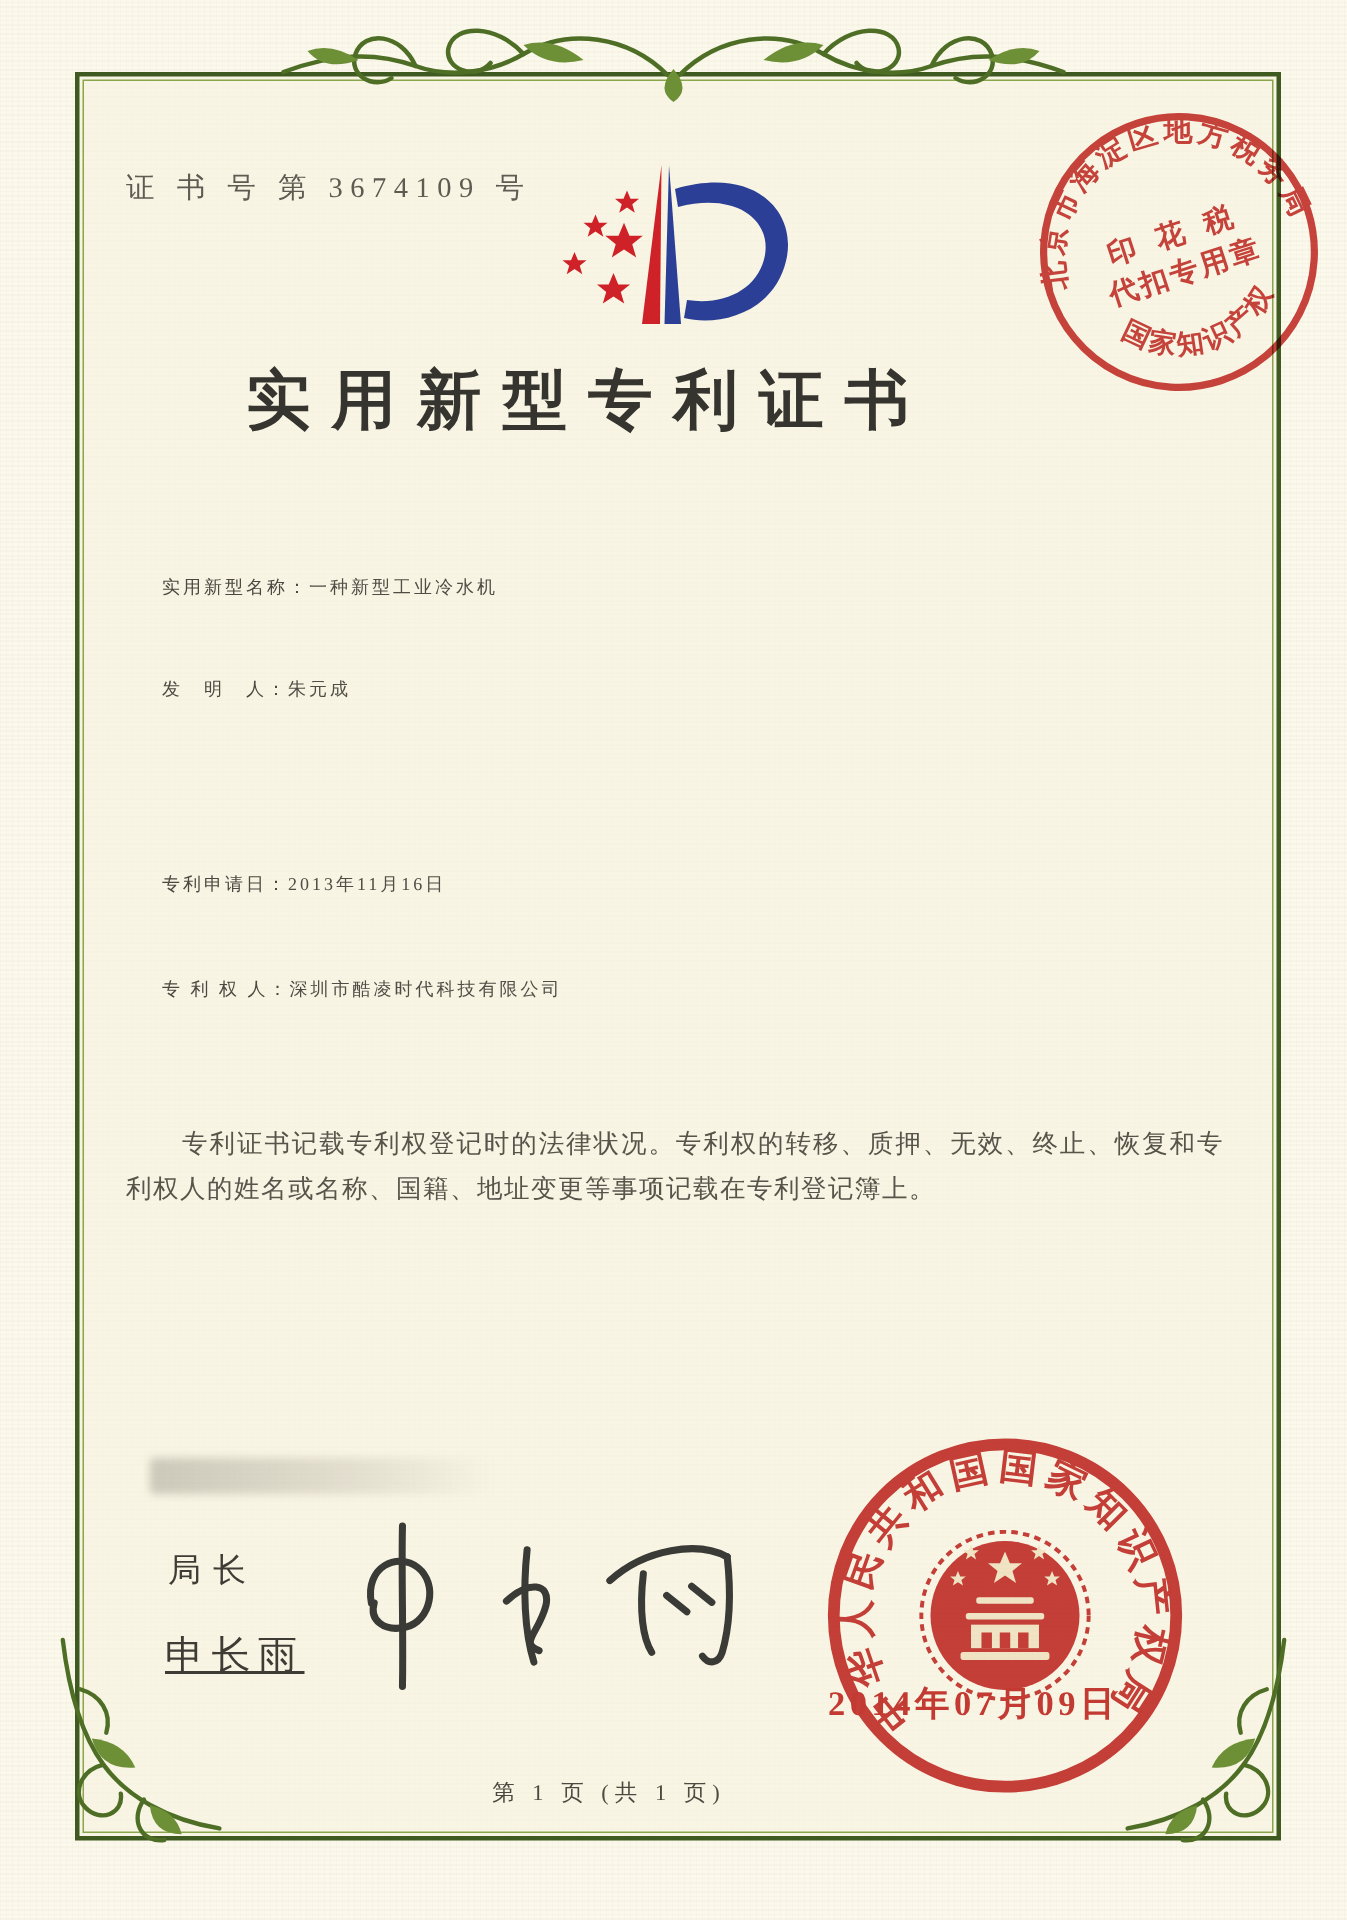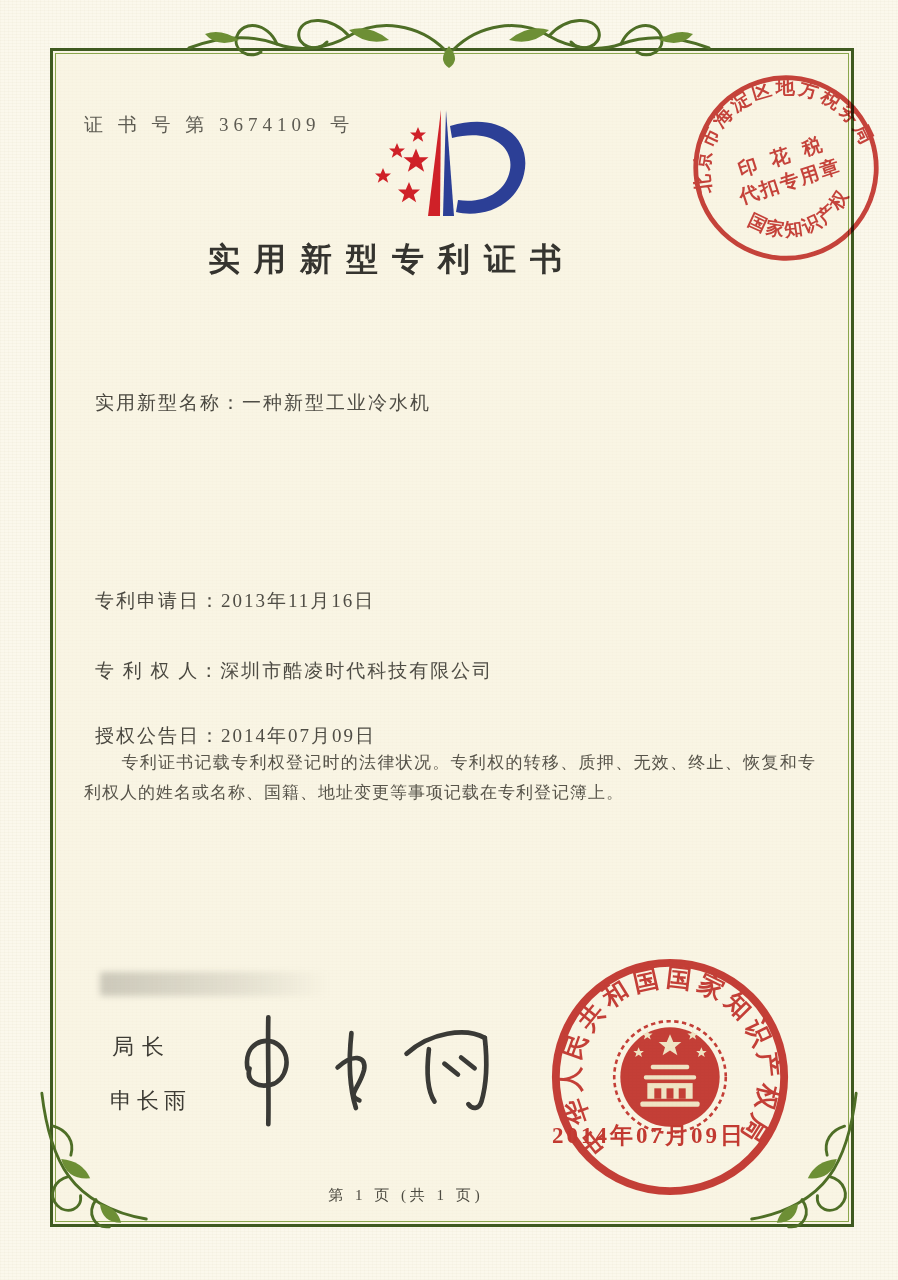--- a/index.html
+++ b/index.html
@@ -18,39 +18,39 @@
   .frame-inner{
     position:absolute;left:2px;top:2px;right:2px;bottom:2px;
     border:1px solid #8aa64c;
   }
   .cert-no{
     position:absolute;left:84px;top:112px;font-size:19px;letter-spacing:5px;
     color:#5d5b52;
   }
   .title{
     position:absolute;left:0;top:238px;width:784px;text-align:center;
-    font-size:32px;font-weight:bold;letter-spacing:14px;color:#35342f;
+    font-size:43px;font-weight:bold;letter-spacing:14px;color:#35342f;
   }
   .field{
-    position:absolute;left:68px;font-size:19px;color:#4a4840;letter-spacing:2px;
+    position:absolute;left:88px;font-size:12px;color:#4a4840;letter-spacing:2px;
     white-space:pre;
   }
   .field .fvalue{color:#4f4d45;}
   .paras{
     position:absolute;left:84px;top:748px;width:732px;color:#57544a;
     font-size:17px;line-height:30px;text-align:justify;letter-spacing:1px;
   }
   .paras p{margin:0 0 4px 0;text-indent:2.2em;}
   .smudge{
     position:absolute;left:100px;top:972px;width:230px;height:24px;
     background:linear-gradient(90deg,rgba(90,88,80,.28),rgba(120,118,108,.16) 60%,rgba(120,118,108,0));
     filter:blur(3px);border-radius:3px;
   }
   .signer-role{position:absolute;left:112px;top:1032px;font-size:22px;letter-spacing:8px;color:#3e3c35;font-family:Liberation Mono, monospace;}
-  .signer-name{position:absolute;left:110px;top:1086px;font-size:22px;letter-spacing:5px;color:#3e3c35;}
+  .signer-name{position:absolute;left:110px;top:1086px;font-size:26px;letter-spacing:5px;color:#3e3c35;text-decoration:underline;}
   .signature{position:absolute;left:212px;top:995px;transform:rotate(-2deg);}
   .main-seal{position:absolute;left:548px;top:955px;opacity:.92;mix-blend-mode:multiply;}
   .seal-date{
     position:absolute;left:552px;top:1120px;font-size:23px;color:#c23a31;
     letter-spacing:3px;font-weight:bold;
   }
   .tax-seal{position:absolute;left:690px;top:72px;transform:rotate(-18deg);opacity:.9;mix-blend-mode:multiply;}
   .footer{
     position:absolute;left:0;top:1186px;width:812px;text-align:center;
     font-size:15px;letter-spacing:4px;color:#4c4a40;
@@ -146,28 +146,28 @@
     </text>
     <text x="100" y="94" text-anchor="middle" font-size="20" fill="#c5302c" font-weight="bold" letter-spacing="5">印 花 税</text>
     <text x="100" y="121" text-anchor="middle" font-size="20" fill="#c5302c" font-weight="bold" letter-spacing="2">代扣专用章</text>
   </svg>
 
   <div class="title">实用新型专利证书</div>
 
   <div class="field" style="top:368px;">
     <span class="flabel">实用新型名称：</span><span class="fvalue">一种新型工业冷水机</span>
   </div>
+  <div class="field" style="top:436px;">
+    <span class="flabel">发　明　人：</span><span class="fvalue">朱元成</span>
+  </div>
   <div class="field" style="top:566px;">
     <span class="flabel">专利申请日：</span><span class="fvalue">2013年11月16日</span>
   </div>
   <div class="field" style="top:636px;">
     <span class="flabel">专 利 权 人：</span><span class="fvalue">深圳市酷凌时代科技有限公司</span>
-  </div>
-  <div class="field" style="top:701px;">
-    <span class="flabel">授权公告日：</span><span class="fvalue">2014年07月09日</span>
   </div>
 
   <div class="paras">
     <p>专利证书记载专利权登记时的法律状况。专利权的转移、质押、无效、终止、恢复和专利权人的姓名或名称、国籍、地址变更等事项记载在专利登记簿上。</p>
   </div>
 
   <div class="smudge"></div>
 
   <div class="signer-role">局长</div>
   <div class="signer-name">申长雨</div>

